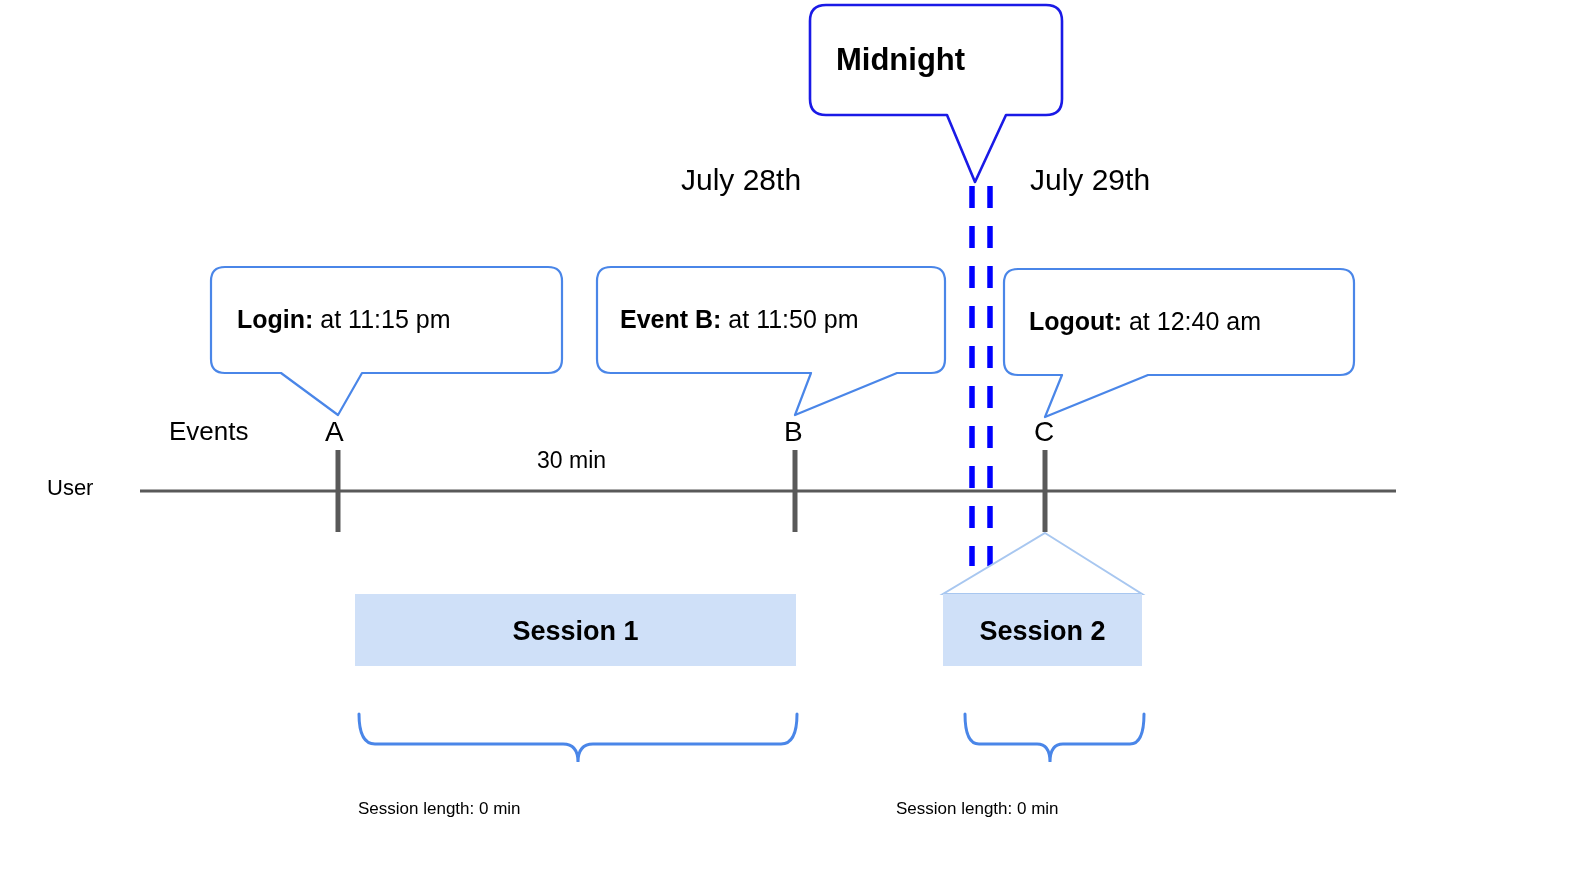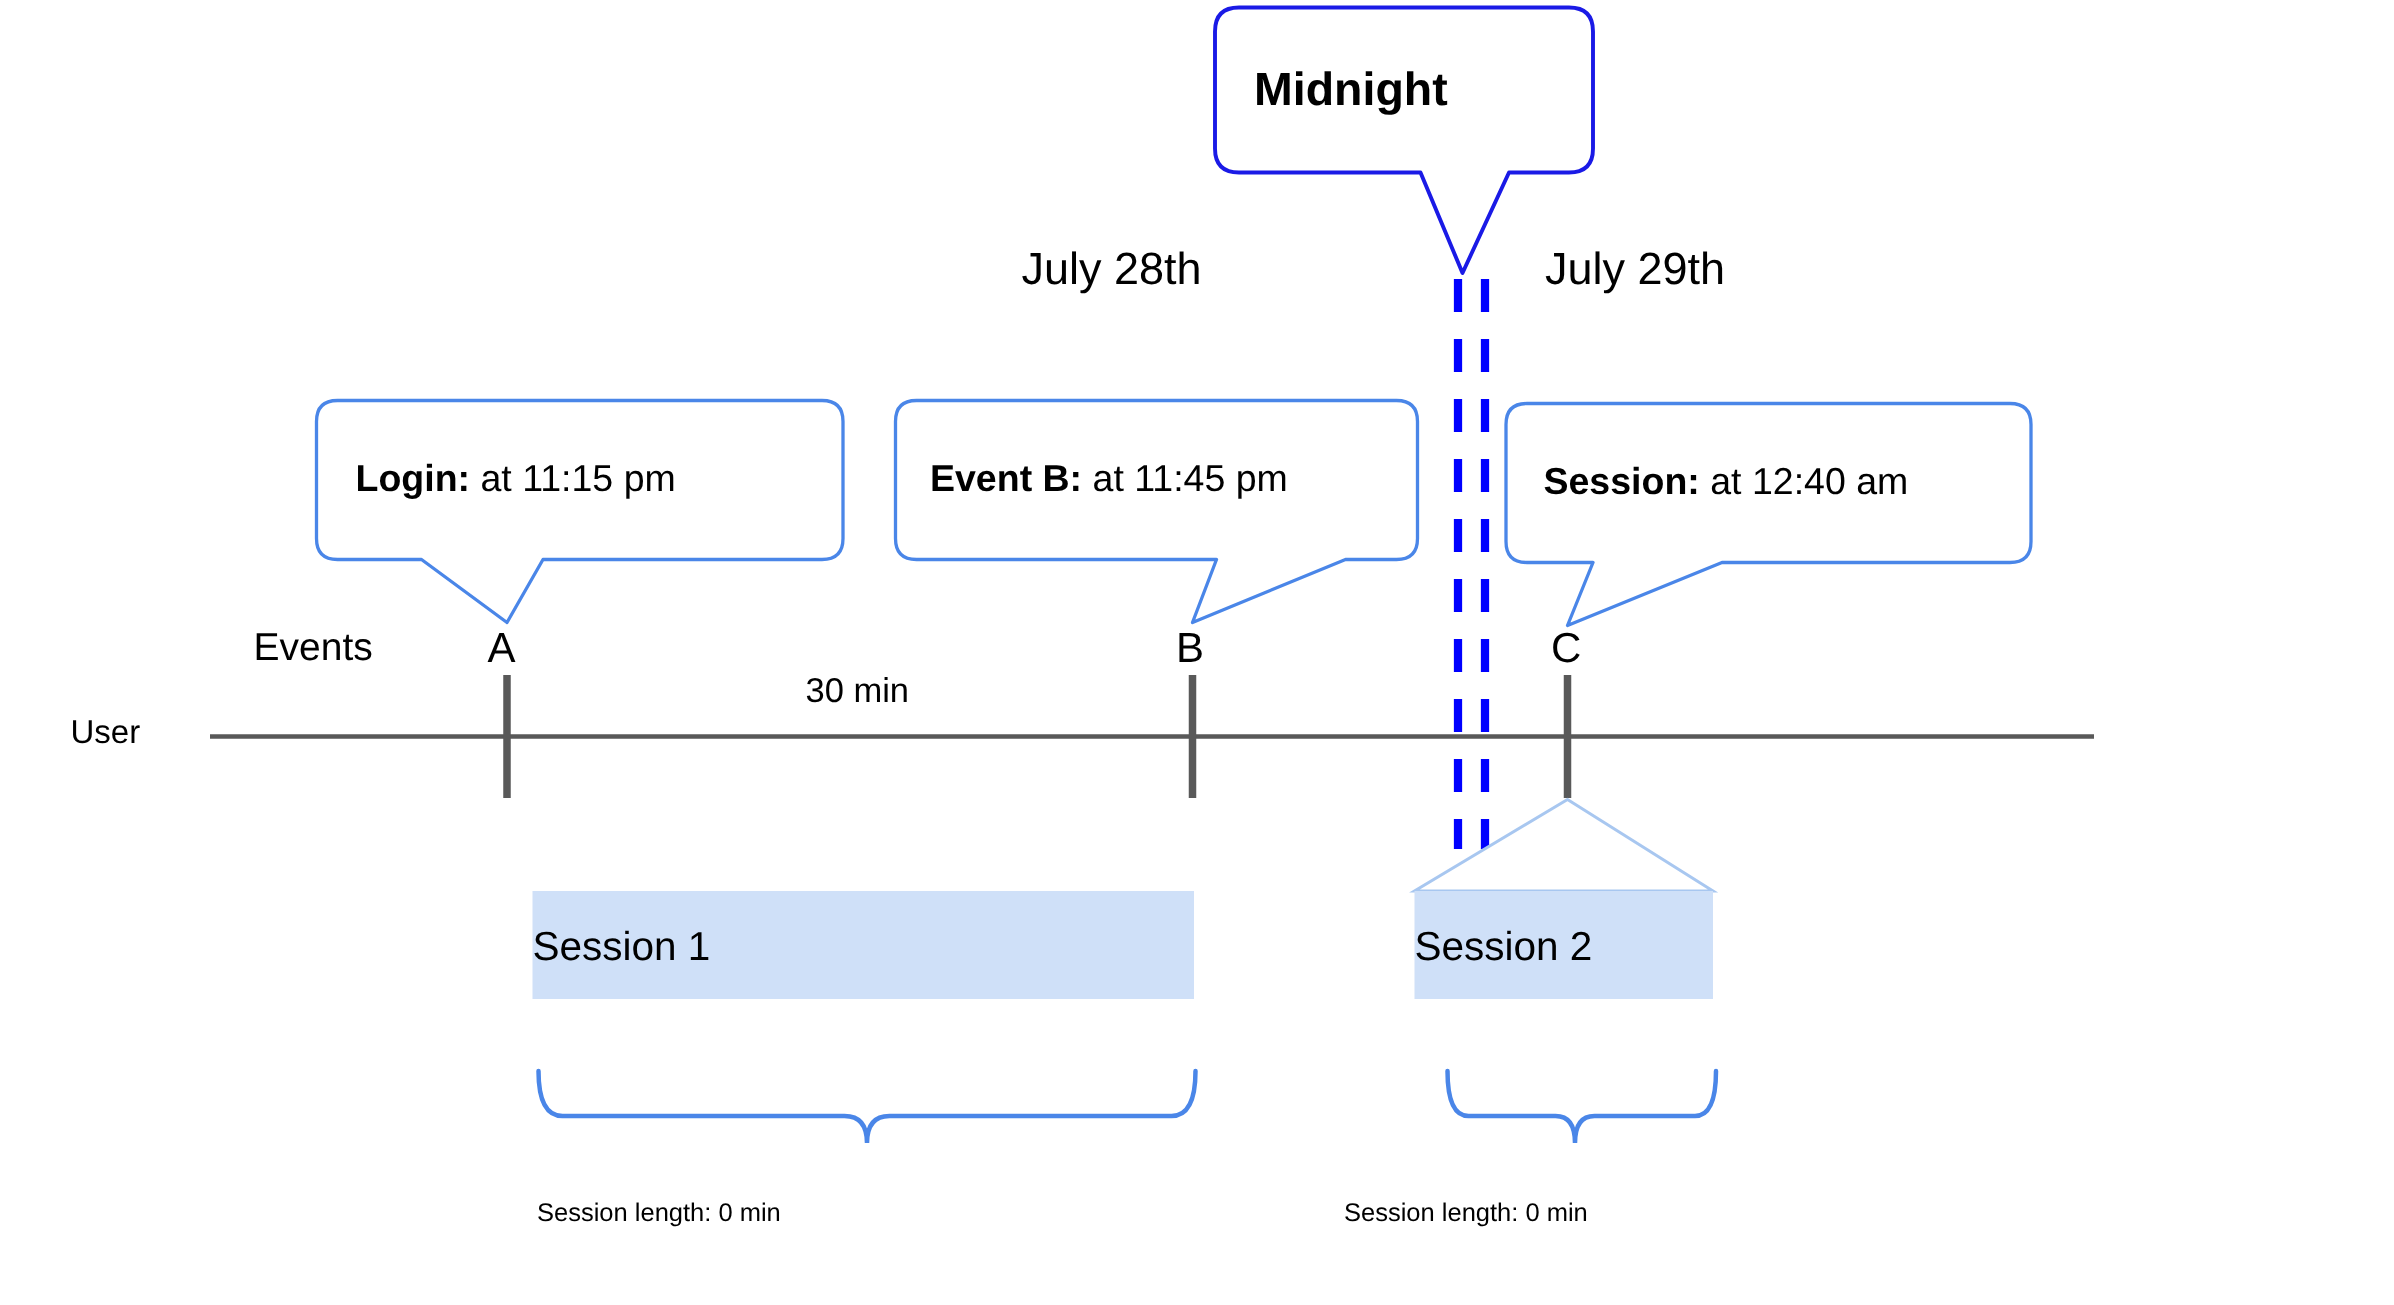--- a/index.html
+++ b/index.html
@@ -66,20 +66,22 @@
     position: absolute;
     font-size: 23px;
     white-space: nowrap;
     line-height: 1;
   }
   .session-label {
     position: absolute;
     font-size: 27px;
     white-space: nowrap;
     line-height: 1;
+    text-align: center;
+    font-weight: bold;
   }
   .brace-label {
     position: absolute;
     font-size: 17px;
     white-space: nowrap;
     line-height: 1;
   }
 </style>
 </head>
 <body>
@@ -176,25 +178,25 @@
 
   <div class="date-text" style="left:681px; top:165px;">July 28th</div>
 
   <div class="date-text" style="left:1030px; top:165px;">July 29th</div>
 
   <div class="callout-text" style="left:237px; top:307px;">
     <b>Login:</b><span> at 11:15 pm</span>
   </div>
 
   <div class="callout-text" style="left:620px; top:307px;">
-    <b>Event B:</b><span> at 11:45 pm</span>
+    <b>Event B:</b><span> at 11:50 pm</span>
   </div>
 
   <div class="callout-text" style="left:1029px; top:309px;">
-    <b>Session:</b><span> at 12:40 am</span>
+    <b>Logout:</b><span> at 12:40 am</span>
   </div>
 
   <div class="row-name" style="left:130px; top:418px;margin-left:39px;">Events</div>
 
   <div class="axis-name" style="left:47px; top:477px;">User</div>
 
   <div class="event-letter" style="left:325px; top:418px;">A</div>
 
   <div class="event-letter" style="left:784px; top:418px;">B</div>
 

